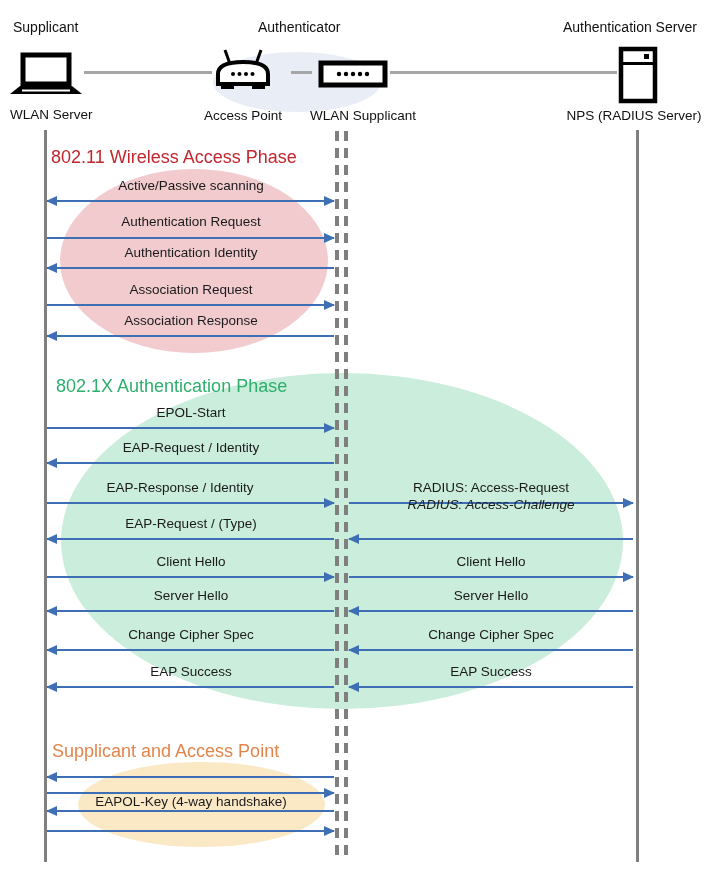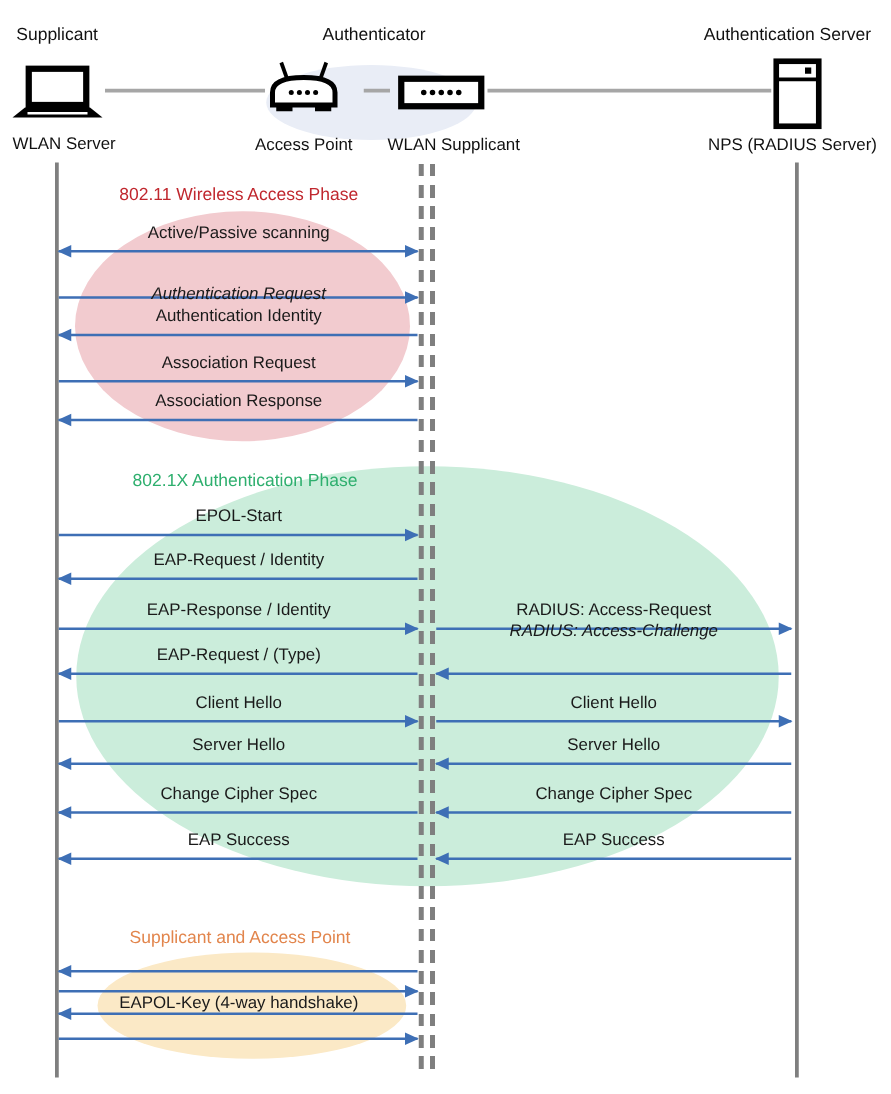--- a/index.html
+++ b/index.html
@@ -21,21 +21,21 @@
   }
   .ellipse{position:absolute;border-radius:50%;z-index:0;}
   .lifeline{position:absolute;width:3px;background:var(--lifeline);z-index:1;}
   .lifeline-dashed{
     position:absolute;width:4px;z-index:1;
     background:repeating-linear-gradient(to bottom,var(--lifeline) 0 10px,transparent 10px 17px);
   }
   .connector{position:absolute;height:3px;background:var(--connector);z-index:1;}
   .role-label{position:absolute;font-size:14px;color:#111;z-index:2;white-space:nowrap;}
   .device-label{position:absolute;font-size:13.5px;color:#111;z-index:2;white-space:nowrap;text-align:center;}
-  .phase-title{position:absolute;font-size:14px;z-index:3;white-space:nowrap;text-align:center;width:280px;}
+  .phase-title{position:absolute;font-size:18px;z-index:3;white-space:nowrap;width:280px;}
   .icon{position:absolute;z-index:2;}
   .msg-shaft{position:absolute;height:2px;background:var(--arrow);z-index:2;}
   .msg-label{position:absolute;height:18px;line-height:18px;font-size:13.5px;text-align:center;z-index:3;white-space:nowrap;}
   .ah{position:absolute;width:0;height:0;border-top:5px solid transparent;border-bottom:5px solid transparent;z-index:2;}
   .ah.r{border-left:11px solid var(--arrow);}
   .ah.l{border-right:11px solid var(--arrow);}
 </style>
 </head>
 <body>
 
@@ -106,39 +106,39 @@
   <div class="phase-title" style="left:56px;top:376px;color:var(--green-title);">802.1X Authentication Phase</div>
   <div class="phase-title" style="left:52px;top:741px;color:var(--orange-title);">Supplicant and Access Point</div>
 
   <div id="messages">
       <div class="msg-shaft" style="left: 47px; top: 200px; width: 287px;"></div>
       <div class="ah r" style="left: 324px; top: 196px;"></div>
       <div class="ah l" style="left: 46px; top: 196px;"></div>
       <div class="msg-label" style="left: 71px; top: 177px; width: 240px;">Active/Passive scanning</div>
       <div class="msg-shaft" style="left: 47px; top: 237px; width: 287px;"></div>
       <div class="ah r" style="left: 324px; top: 233px;"></div>
-      <div class="msg-label" style="left: 71px; top: 226px; width: 240px; font-style: italic;">Authentication Request</div>
+      <div class="msg-label" style="left: 71px; top: 213px; width: 240px;">Authentication Request</div>
       <div class="msg-shaft" style="left: 47px; top: 267px; width: 287px;"></div>
       <div class="ah l" style="left: 46px; top: 263px;"></div>
       <div class="msg-label" style="left: 71px; top: 244px; width: 240px;">Authentication Identity</div>
       <div class="msg-shaft" style="left: 47px; top: 304px; width: 287px;"></div>
       <div class="ah r" style="left: 324px; top: 300px;"></div>
       <div class="msg-label" style="left: 71px; top: 281px; width: 240px;">Association Request</div>
       <div class="msg-shaft" style="left: 47px; top: 335px; width: 287px;"></div>
       <div class="ah l" style="left: 46px; top: 331px;"></div>
       <div class="msg-label" style="left: 71px; top: 312px; width: 240px;">Association Response</div>
       <div class="msg-shaft" style="left: 47px; top: 427px; width: 287px;"></div>
       <div class="ah r" style="left: 324px; top: 423px;"></div>
       <div class="msg-label" style="left: 71px; top: 404px; width: 240px;">EPOL-Start</div>
       <div class="msg-shaft" style="left: 47px; top: 462px; width: 287px;"></div>
       <div class="ah l" style="left: 46px; top: 458px;"></div>
       <div class="msg-label" style="left: 71px; top: 439px; width: 240px;">EAP-Request / Identity</div>
       <div class="msg-shaft" style="left: 47px; top: 502px; width: 287px;"></div>
       <div class="ah r" style="left: 324px; top: 498px;"></div>
-      <div class="msg-label" style="left: 71px; top: 479px; width: 240px;">EAP-Response / Identity</div>
+      <div class="msg-label" style="left: 60px; top: 479px; width: 240px;">EAP-Response / Identity</div>
       <div class="msg-shaft" style="left: 349px; top: 502px; width: 284px;"></div>
       <div class="ah r" style="left: 623px; top: 498px;"></div>
       <div class="msg-label" style="left: 371px; top: 479px; width: 240px;">RADIUS: Access-Request</div>
       <div class="msg-shaft" style="left: 47px; top: 538px; width: 287px;"></div>
       <div class="ah l" style="left: 46px; top: 534px;"></div>
       <div class="msg-label" style="left: 71px; top: 515px; width: 240px;">EAP-Request / (Type)</div>
       <div class="msg-shaft" style="left: 349px; top: 538px; width: 284px;"></div>
       <div class="ah l" style="left: 348px; top: 534px;"></div>
       <div class="msg-label" style="left: 371px; top: 496px; width: 240px; font-style: italic;">RADIUS: Access-Challenge</div>
       <div class="msg-shaft" style="left: 47px; top: 576px; width: 287px;"></div>

